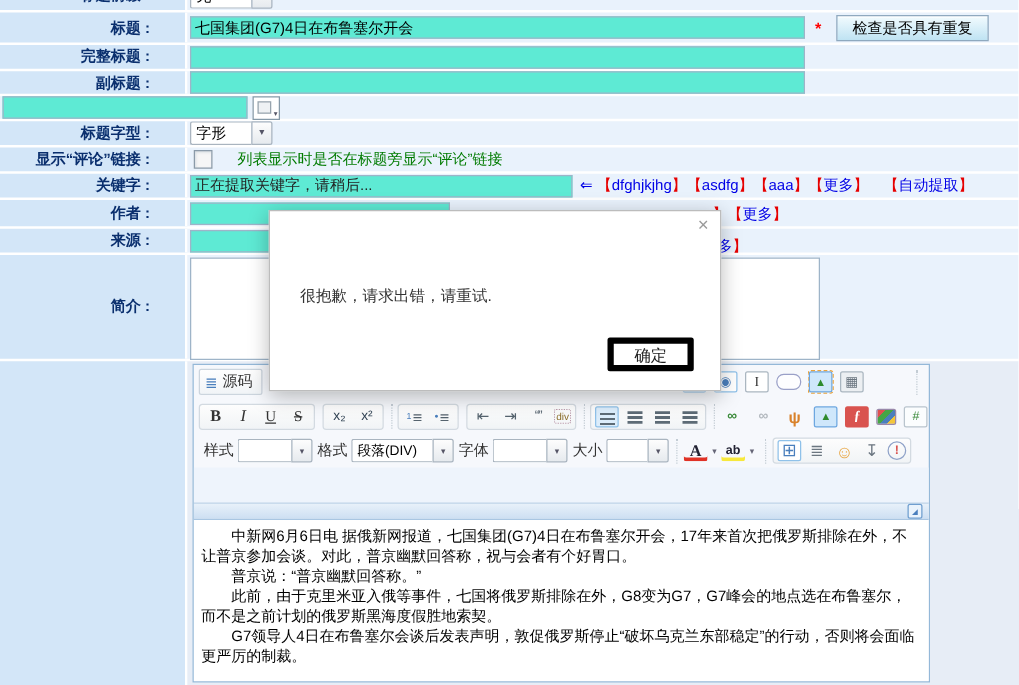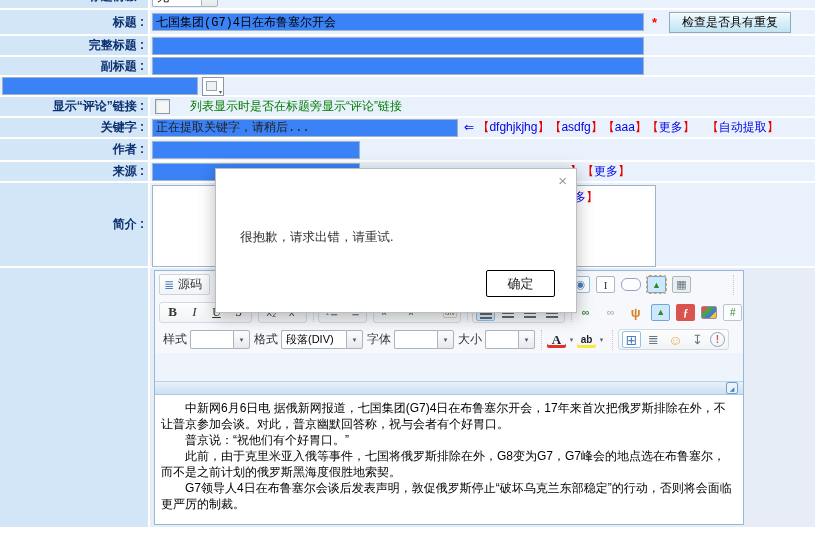--- a/index.html
+++ b/index.html
@@ -2,29 +2,29 @@
 <html><head>
 <meta charset="utf-8">
 <style>
   html,body{margin:0;padding:0;}
   body{font-family:"Liberation Sans","DejaVu Sans",sans-serif;background:#fff;}
   .page{position:relative;width:815px;height:548px;overflow:hidden;background:#fff;}
 
   
   .frow{display:flex;border-bottom:2px solid #fff;box-sizing:border-box;}
   .lcell{width:150px;background:#d3e6f8;border-right:2px solid #fff;display:flex;align-items:center;
-         justify-content:flex-end;padding-right:4px;box-sizing:border-box;
+         justify-content:flex-end;padding-right:28px;box-sizing:border-box;
          font-weight:bold;font-size:12px;color:#0a2f6e;white-space:nowrap;}
   .ccell{flex:1;background:#e9f2fc;display:flex;align-items:center;padding-left:2px;box-sizing:border-box;position:relative;}
   .row-prefix{height:10px;overflow:hidden;}
   .row-prefix .lcell,.row-prefix .ccell{align-items:flex-start;}
   .row-prefix .lcell span,.row-prefix .ccell .fsel{margin-top:-12px;}
 
-  input.txt{height:16px;border:1px solid #9eb4c8;background:#3b82f6;font-size:12px;padding:0 3px;
-            font-family:Liberation Mono, monospace;box-sizing:content-box;}
+  input.txt{height:16px;border:1px solid #9eb4c8;background:#5eead4;font-size:12px;padding:0 3px;
+            font-family:Liberation Sans, sans-serif;box-sizing:content-box;}
   .kw-input{background:#ebebe4;border:1px solid #b3b5a9;color:#222;}
   .req{color:#ff0000;font-weight:bold;font-size:13px;margin:0 4px 0 8px;}
   .check-btn{margin-left:8px;height:21px;padding:0 12px;font-size:12px;color:#000;font-family:inherit;
              background:linear-gradient(#f2fbfe,#bfe3f3);border:1px solid #8fa9bf;
              box-shadow:inset 0 1px 0 #fff;cursor:pointer;}
   .hint{color:#007b00;font-size:12px;margin-left:20px;}
   .cbx{width:13px;height:13px;border:1px solid #8a9aa9;background:#f6f6f6;display:inline-block;
        box-shadow:inset 1px 1px 2px #d7dde2;margin-left:3px;}
   .pieces{font-size:12px;margin-left:6px;white-space:nowrap;}
   .pc-red{color:#e60000;}
@@ -105,21 +105,21 @@
   .ed-content{flex:1;background:#fff;padding:5px 8px 0 6px;font-size:12px;line-height:16px;color:#000;overflow:hidden;}
   .ed-content .para{margin:0;}
 
   
   .dialog{position:absolute;left:215px;top:168px;width:362px;height:145px;background:#fff;
           border:1px solid #bcbcbc;box-shadow:0 4px 16px rgba(0,0,0,.28);z-index:20;box-sizing:border-box;}
   .dlg-title{position:absolute;left:23px;top:12px;font-size:15px;color:#3c3c3c;}
   .dlg-close{position:absolute;right:9px;top:4px;font-size:15px;color:#9a9a9a;cursor:pointer;line-height:15px;}
   .dlg-msg{position:absolute;left:24px;top:60px;font-size:12.5px;color:#333;}
   .dlg-ok{position:absolute;right:21px;bottom:15px;width:69px;height:27px;background:#fff;
-          border:1px solid #000000;border-radius:2px;font-size:13px;color:#222;font-family:inherit;cursor:pointer;}
+          border:5px solid #000000;border-radius:2px;font-size:13px;color:#222;font-family:inherit;cursor:pointer;}
 </style>
 </head>
 <body>
 
 <div class="page">
 
   <div class="frow row-prefix">
     <div class="lcell">
       <span>标题前缀 :</span>
     </div>
@@ -163,20 +163,31 @@
   <div class="frow" style="height:20px;">
     <div class="ccell">
       <input class="txt" style="width: 188px;" value="">
       <span class="colorbtn">
         <span class="sw"></span>
         <span class="ar">▾</span>
       </span>
     </div>
   </div>
 
+  <div class="frow" style="height:21px;">
+    <div class="lcell">
+        <span>标题字型 :</span>
+      </div>
+    <div class="ccell">
+      <span class="fsel">
+        <span class="sbox">字形</span>
+        <span class="sarr">▼</span>
+      </span>
+    </div>
+  </div>
 
   <div class="frow" style="height:21px;">
     <div class="lcell">
         <span>显示“评论”链接 :</span>
       </div>
     <div class="ccell">
       <span class="cbx"></span>
       <span class="hint">列表显示时是否在标题旁显示“评论”链接</span>
     </div>
   </div>
@@ -324,21 +335,21 @@
         <div class="ed-pad"></div>
 
         <div class="ed-strip">
           <span class="icons-plain">
               <span class="ico g-max">◢</span>
             </span>
         </div>
 
         <div class="ed-content">
           <p class="para">　　中新网6月6日电 据俄新网报道，七国集团(G7)4日在布鲁塞尔开会，17年来首次把俄罗斯排除在外，不让普京参加会谈。对此，普京幽默回答称，祝与会者有个好胃口。</p>
-          <p class="para">　　普京说：“祝他们有个好胃口。”</p>
+          <p class="para">　　普京说：“普京幽默回答称。”</p>
           <p class="para">　　此前，由于克里米亚入俄等事件，七国将俄罗斯排除在外，G8变为G7，G7峰会的地点选在布鲁塞尔，而不是之前计划的俄罗斯黑海度假胜地索契。</p>
           <p class="para">　　G7领导人4日在布鲁塞尔会谈后发表声明，敦促俄罗斯停止“破坏乌克兰东部稳定”的行动，否则将会面临更严厉的制裁。</p>
         </div>
 
       </div>
     </div>
   </div>
 
   <span class="frag" style="left:570px;top:163px;"><span class="pc-red">】</span><span class="pc-red">【</span><span class="pc-blue">更多</span><span class="pc-red">】</span></span>
   <span class="frag" style="left:574px;top:189px;"><span class="pc-blue">多</span><span class="pc-red">】</span></span>

